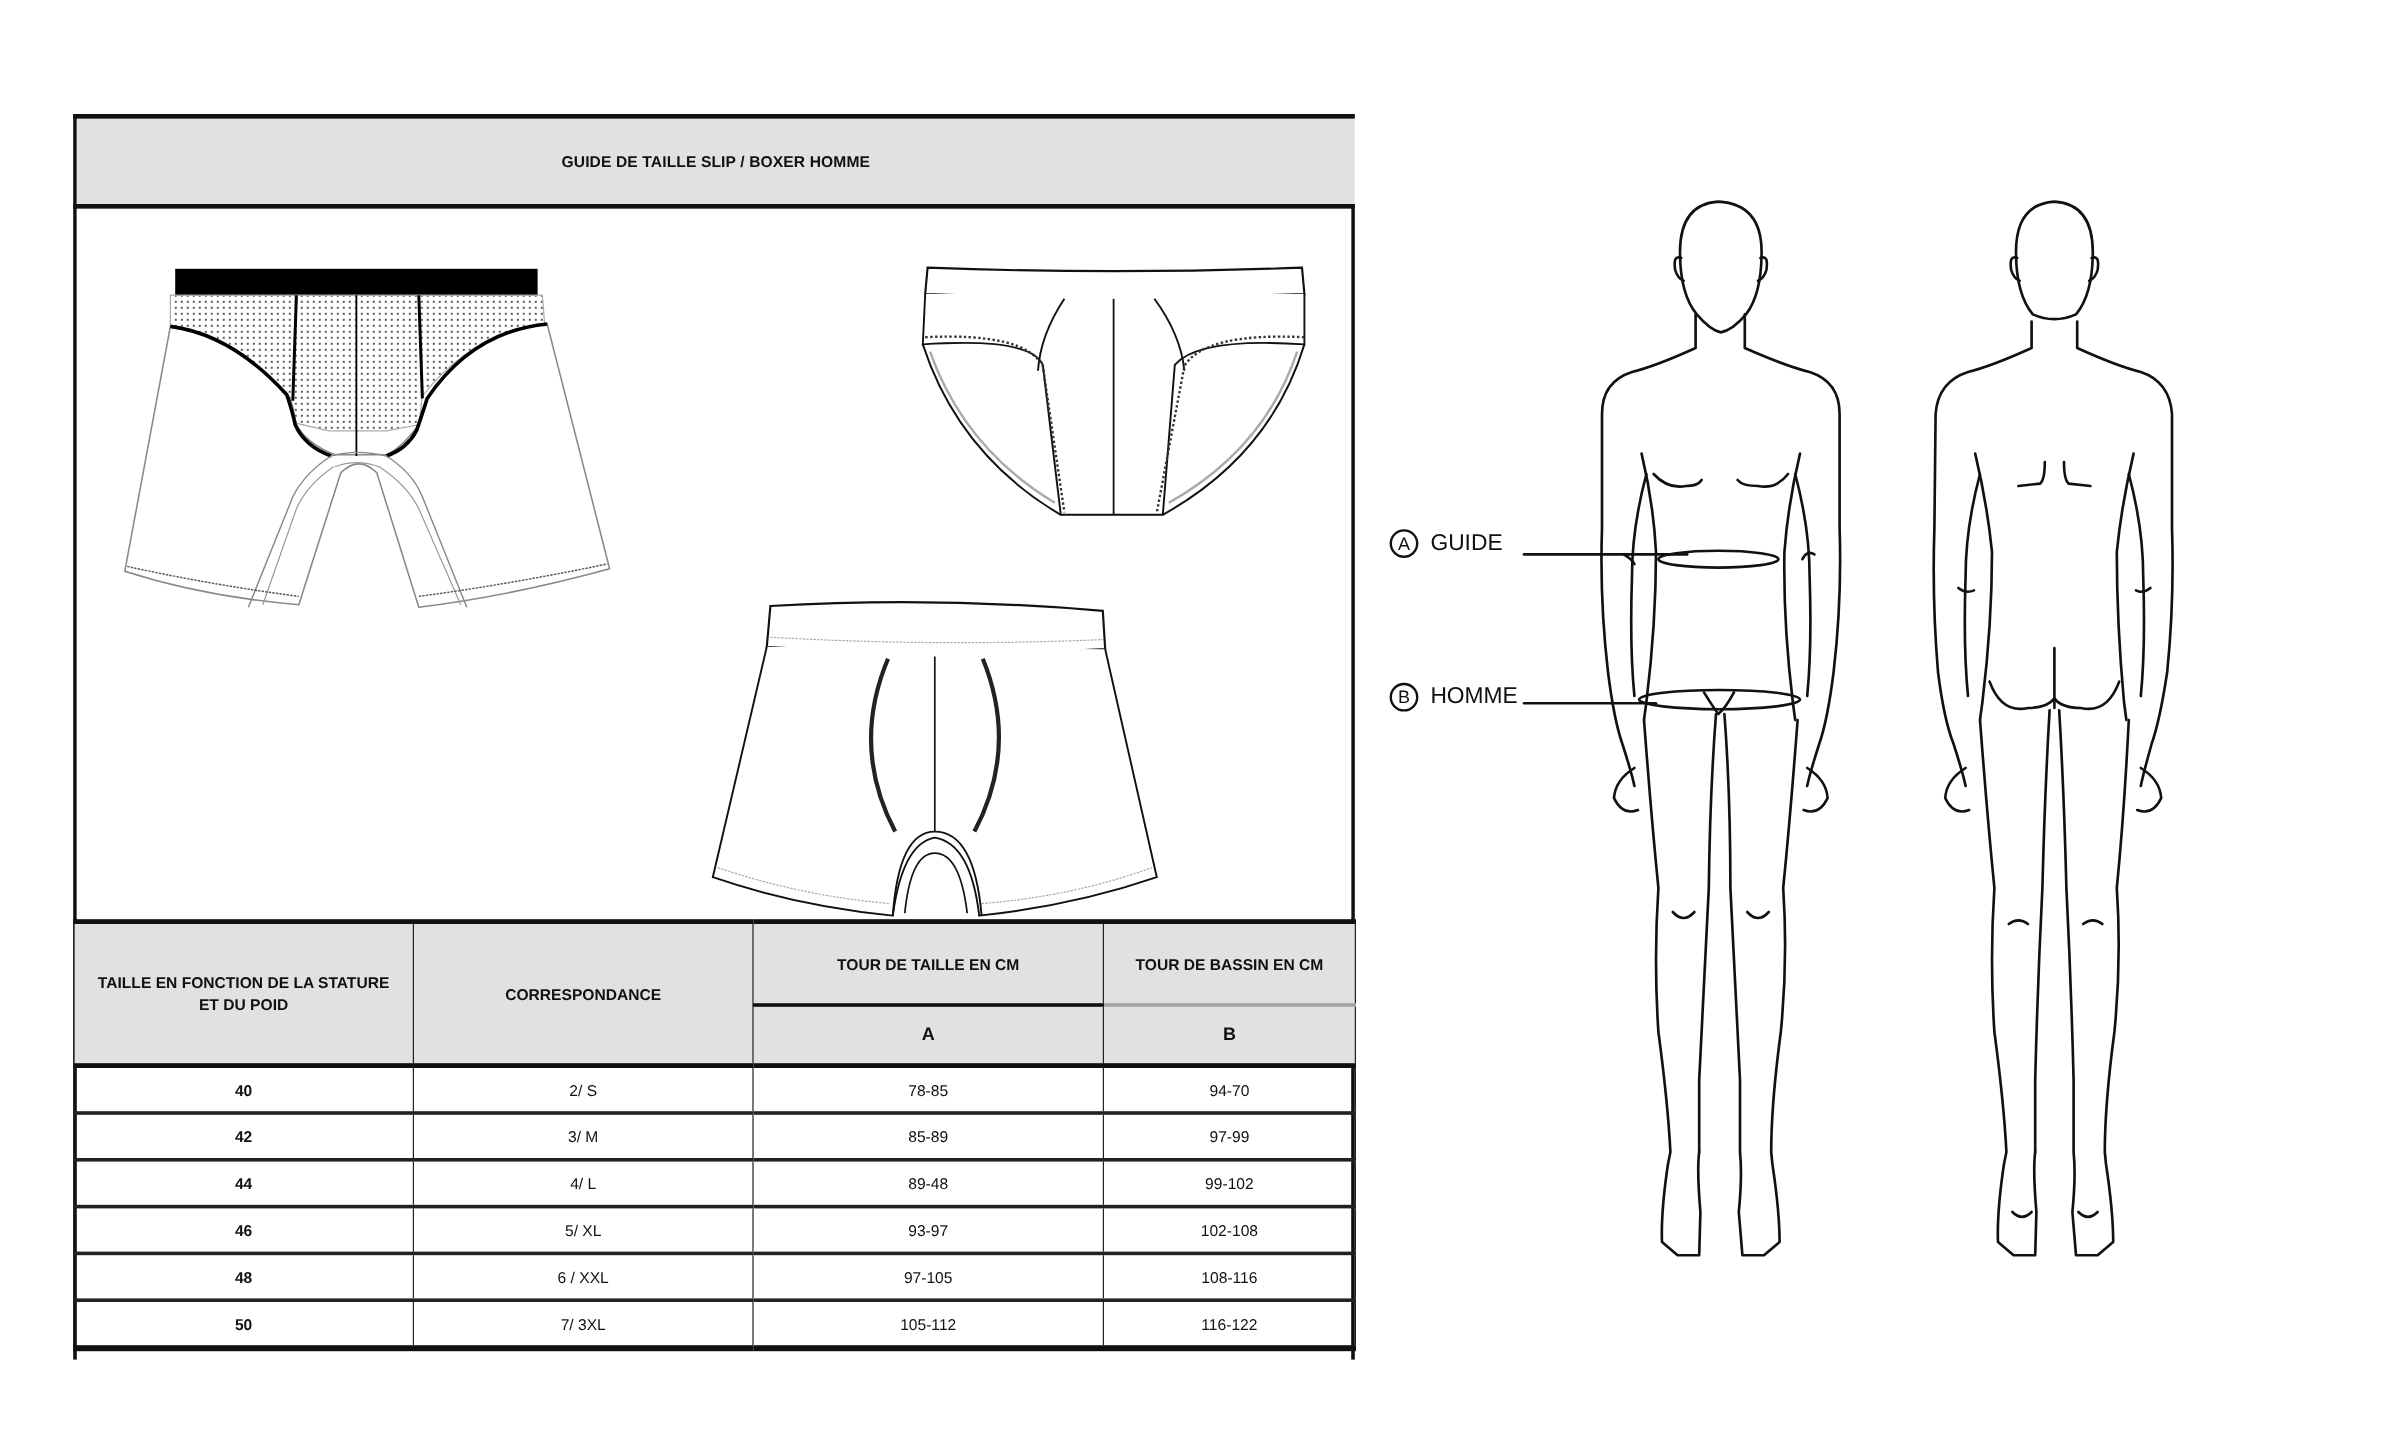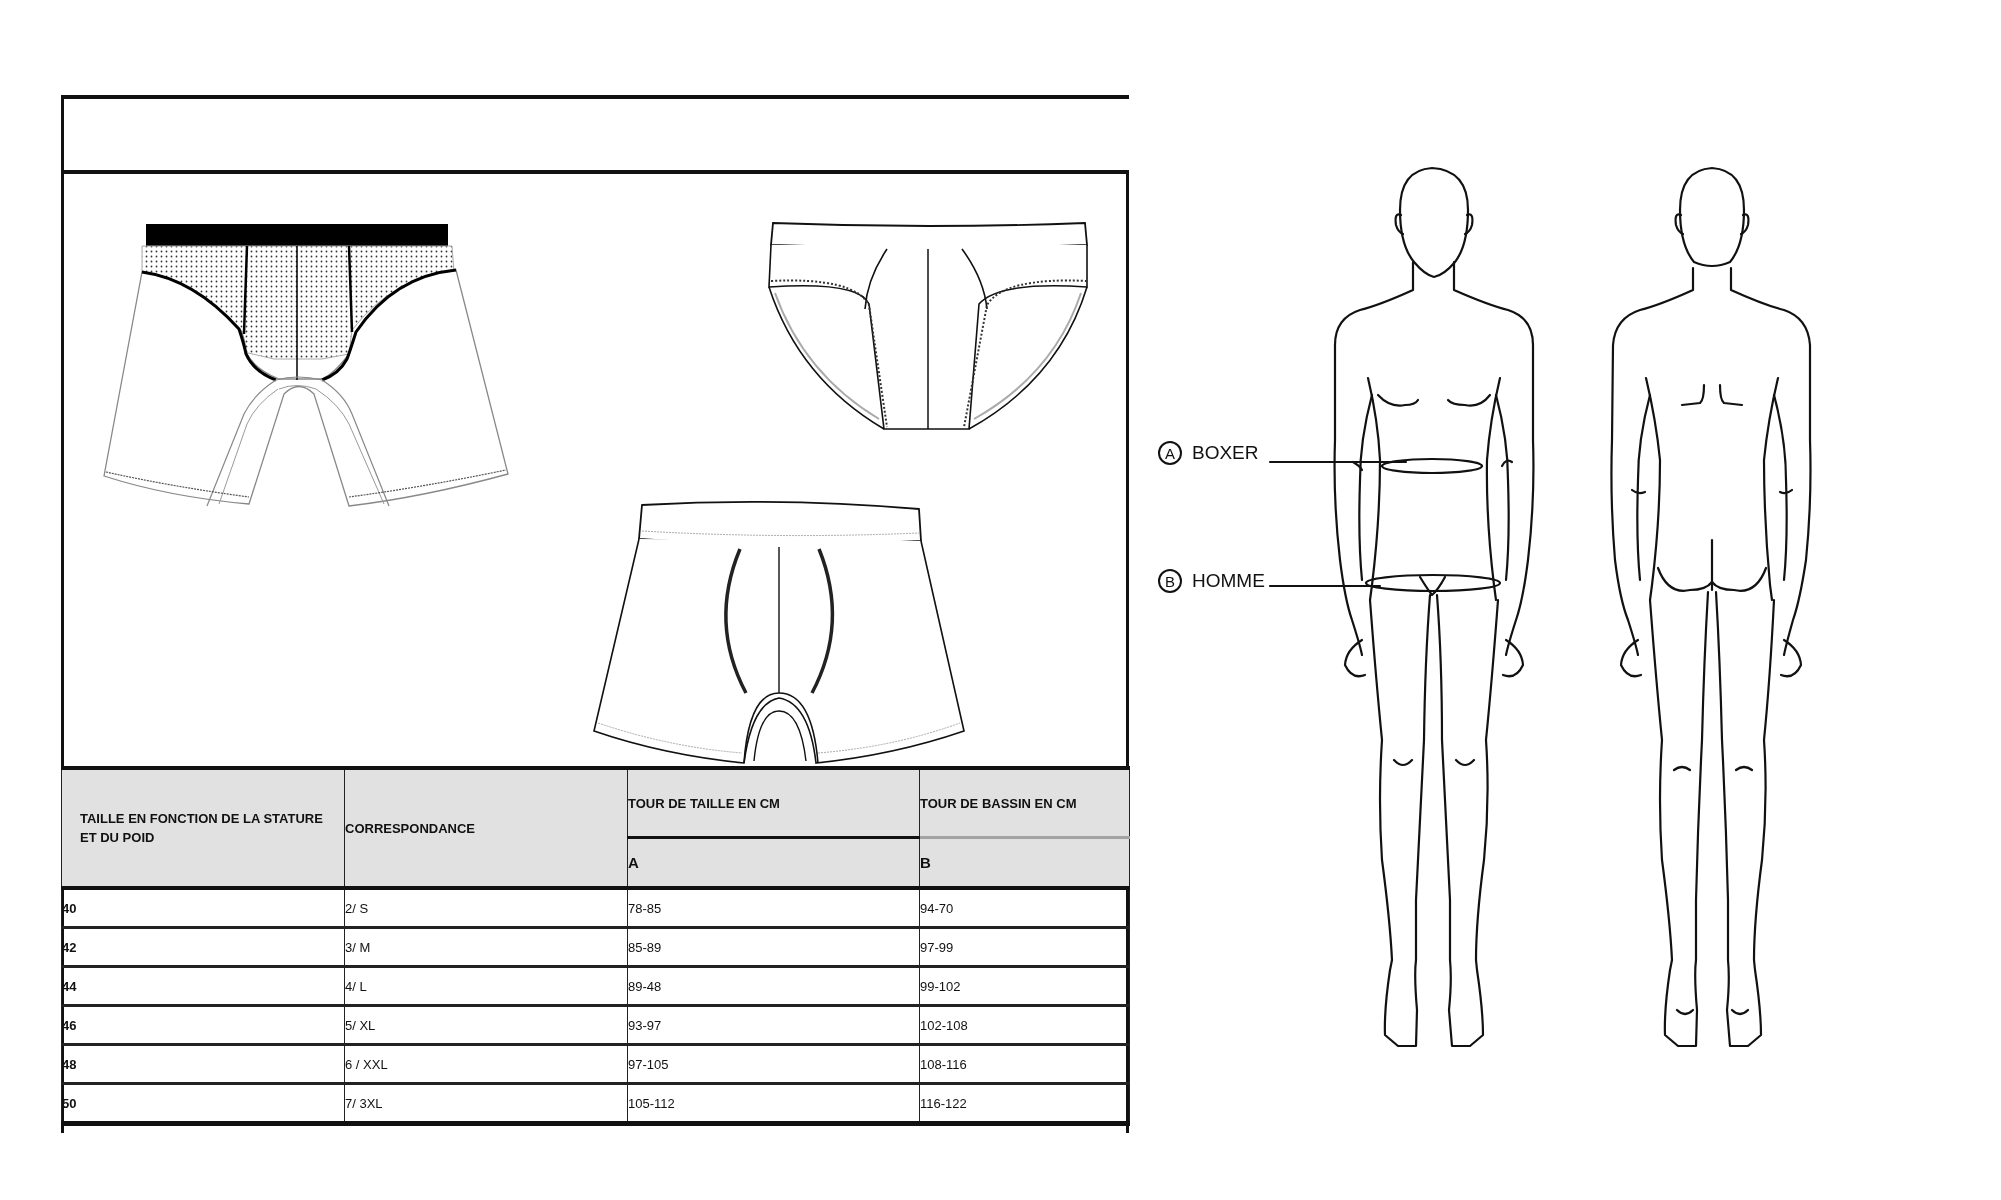--- a/index.html
+++ b/index.html
@@ -6,41 +6,42 @@
   body{width:2001px;height:1200px;position:relative;overflow:hidden;font-family:"Liberation Sans",sans-serif;color:#111;}
   .frame{position:absolute;left:61px;top:95px;width:1068px;height:1038px;}
   .frame-top{position:absolute;left:0;top:0;width:1068px;height:4px;background:#111;}
   .frame-left{position:absolute;left:0;top:0;width:3px;height:1038px;background:#111;}
   .frame-right{position:absolute;right:0;top:75px;width:3px;height:963px;background:#111;}
   .title-band{position:absolute;left:3px;top:4px;width:1065px;height:71px;background:#e1e1e1;display:flex;align-items:center;justify-content:center;font-weight:bold;font-size:13px;letter-spacing:0.1px;}
   .title-bottom{position:absolute;left:0;top:75px;width:1068px;height:4px;background:#111;}
   .illus{position:absolute;left:3px;top:79px;width:1062px;height:591px;background:#fff;}
   .illus svg{position:absolute;}
   table.size{position:absolute;left:0;top:671px;width:1068px;border-collapse:collapse;table-layout:fixed;}
-  table.size th, table.size td{border:1.5px solid #222;text-align:left;font-size:13px;padding:0;}
+  table.size th, table.size td{border:1.5px solid #222;text-align:center;font-size:13px;padding:0;}
   table.size th{background:#e1e1e1;font-weight:bold;line-height:19px;}
   table.size tr.head1 th{height:66px;}
   table.size tr.head2 th{height:47px;font-size:15px;}
   table.size tr.headsep th{border-bottom:4px solid #111;}
   table.size td{height:36px;}
   table.size td.c1{font-weight:bold;}
   table.size tbody tr:last-child td{border-bottom:5px solid #111;}
   table.size tbody tr td{border-bottom:3px solid #222;}
   .thick-top{border-top:4px solid #111 !important;}
   .measure-label{position:absolute;display:flex;align-items:center;font-size:19px;color:#111;}
   .circ{width:24px;height:24px;border:2.5px solid #111;border-radius:50%;display:flex;align-items:center;justify-content:center;font-size:15px;margin-right:10px;box-sizing:border-box;}
   .figures{position:absolute;left:1150px;top:150px;}
 </style>
 </head>
 <body>
 
 <div class="frame">
   <div class="frame-top"></div>
   <div class="frame-left"></div>
   <div class="frame-right"></div>
+  <div class="title-band">GUIDE DE TAILLE SLIP / BOXER HOMME</div>
   <div class="title-bottom"></div>
 
   <div class="illus">
 
     <svg style="left:30px;top:40px" width="440" height="300" viewBox="0 0 440 300">
       <defs>
         <pattern id="dots" width="5" height="5" patternUnits="userSpaceOnUse">
             <circle cx="2.5" cy="2.5" r="0.9" fill="#333"></circle>
           </pattern>
       </defs>
@@ -143,21 +144,21 @@
         <td>7/ 3XL</td>
         <td>105-112</td>
         <td>116-122</td>
       </tr>
     </tbody>
   </table>
 </div>
 
 <div class="measure-label" style="left:1158px;top:441px;">
   <span class="circ">A</span>
-  <span>BOXER</span>
+  <span>GUIDE</span>
 </div>
 <div class="measure-label" style="left:1158px;top:569px;">
   <span class="circ">B</span>
   <span>HOMME</span>
 </div>
 
 <svg class="figures" width="800" height="940" viewBox="1150 150 800 940" style="left:1150px;top:150px;">
   <g fill="none" stroke="#111" stroke-width="2.2" stroke-linecap="round" stroke-linejoin="round">
 
     <line x1="1270" y1="462" x2="1406" y2="462"></line>

